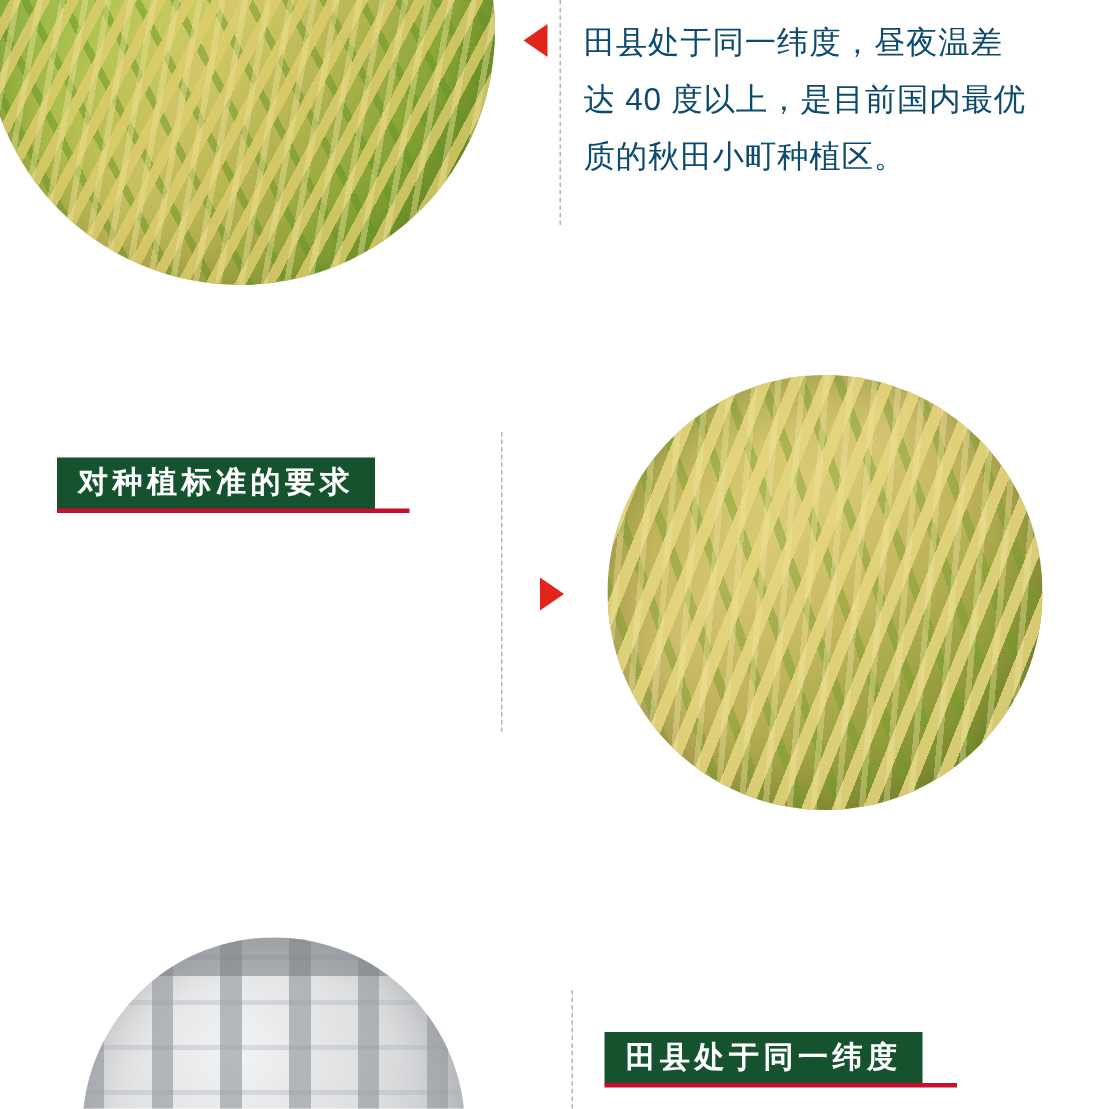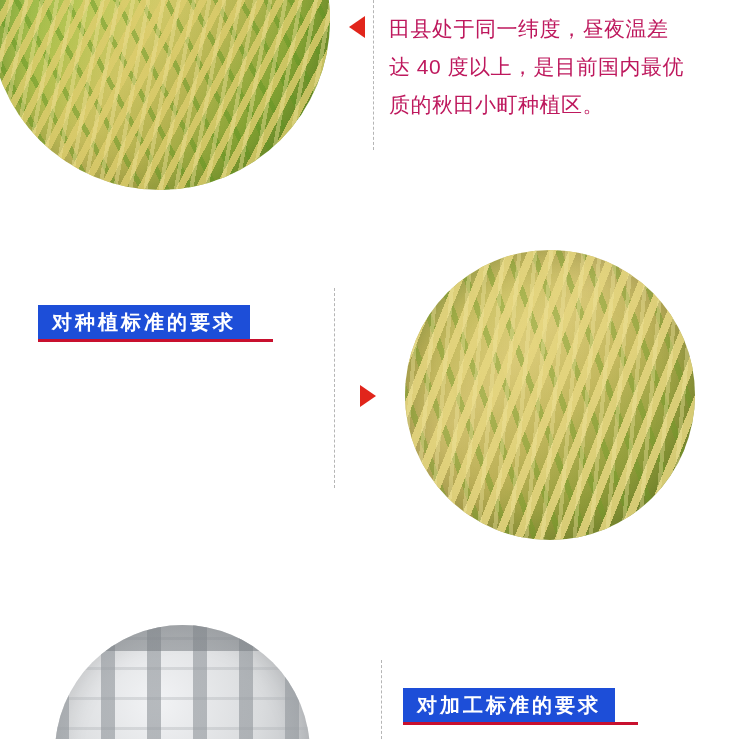--- a/index.html
+++ b/index.html
@@ -117,30 +117,30 @@
   }
   .tri-right {
     border-top: 11px solid transparent;
     border-bottom: 11px solid transparent;
     border-left: 16px solid #e1251b;
   }
 
   
   .body-text {
     position: absolute;
-    color: #be185d;
+    color: #0c4a6e;
     font-size: 21px;
     line-height: 38px;
     letter-spacing: 0.5px;
     font-family: "Liberation Sans", sans-serif;
   }
 
   .heading-tag {
     position: absolute;
-    background: #1d4ed8;
+    background: #14532d;
     color: #ffffff;
     font-size: 20px;
     font-weight: bold;
     letter-spacing: 3px;
     padding: 7px 14px 8px 14px;
     white-space: nowrap;
     line-height: 1;
   }
 
   .underline-red {
@@ -178,16 +178,16 @@
   <div class="underline-red" style="left:38px; top:339px; width:235px;"></div>
 
 
   <div class="photo-circle" id="photo-bottom">
     <div class="machine"></div>
 
   </div>
 
   <div class="dash-line" style="left:381px; top:660px; height:79px;"></div>
 
-  <div class="heading-tag" style="left:403px; top:688px;">对加工标准的要求</div>
+  <div class="heading-tag" style="left:403px; top:688px;">田县处于同一纬度</div>
   <div class="underline-red" style="left:403px; top:722px; width:235px;"></div>
 
 </div>
 
 </body></html>

